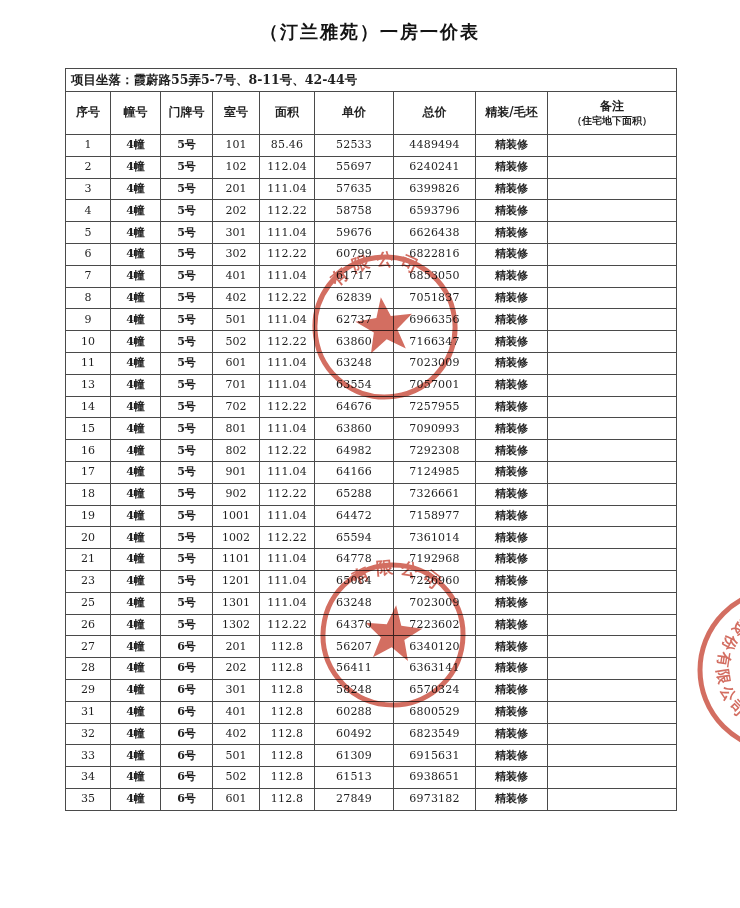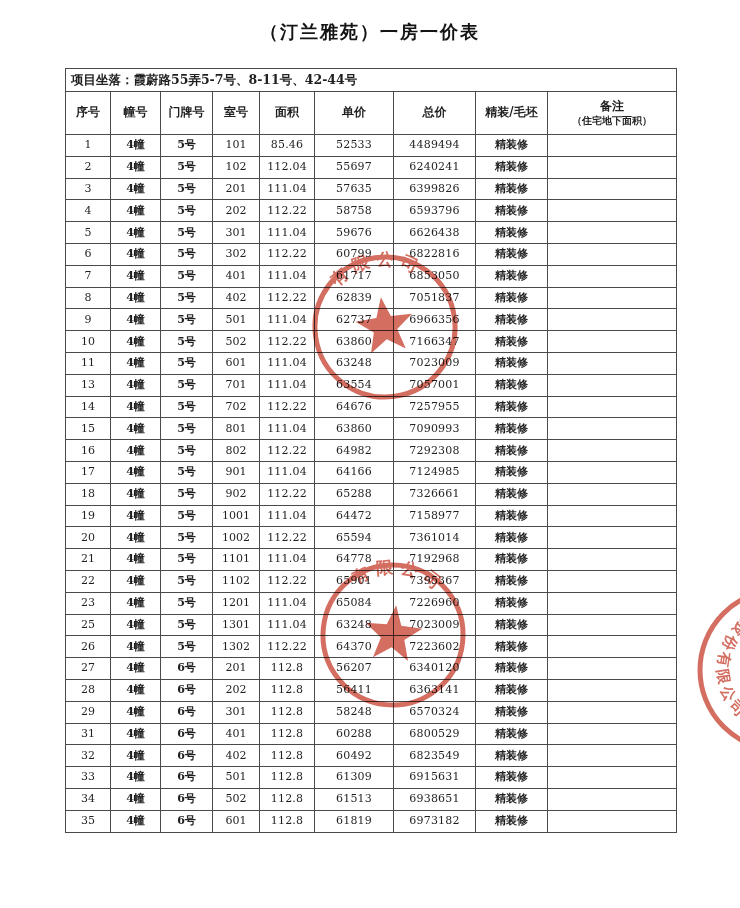--- a/index.html
+++ b/index.html
@@ -304,31 +304,20 @@
             <td>4幢</td>
             <td>5号</td>
             <td>1101</td>
             <td>111.04</td>
             <td>64778</td>
             <td>7192968</td>
             <td>精装修</td>
             <td></td>
           </tr>
           <tr>
-            <td>22</td>
-            <td>4幢</td>
-            <td>5号</td>
-            <td>1102</td>
-            <td>112.22</td>
-            <td>65901</td>
-            <td>7395367</td>
-            <td>精装修</td>
-            <td></td>
-          </tr>
-          <tr>
             <td>23</td>
             <td>4幢</td>
             <td>5号</td>
             <td>1201</td>
             <td>111.04</td>
             <td>65084</td>
             <td>7226960</td>
             <td>精装修</td>
             <td></td>
           </tr>
@@ -430,21 +419,21 @@
             <td>6938651</td>
             <td>精装修</td>
             <td></td>
           </tr>
           <tr>
             <td>35</td>
             <td>4幢</td>
             <td>6号</td>
             <td>601</td>
             <td>112.8</td>
-            <td>61819</td>
+            <td>27849</td>
             <td>6973182</td>
             <td>精装修</td>
             <td></td>
           </tr>
         </tbody>
     </table>
   </div>
 
   <div class="stamp stamp-1">
     <svg viewBox="0 0 150 150" width="150" height="150">

